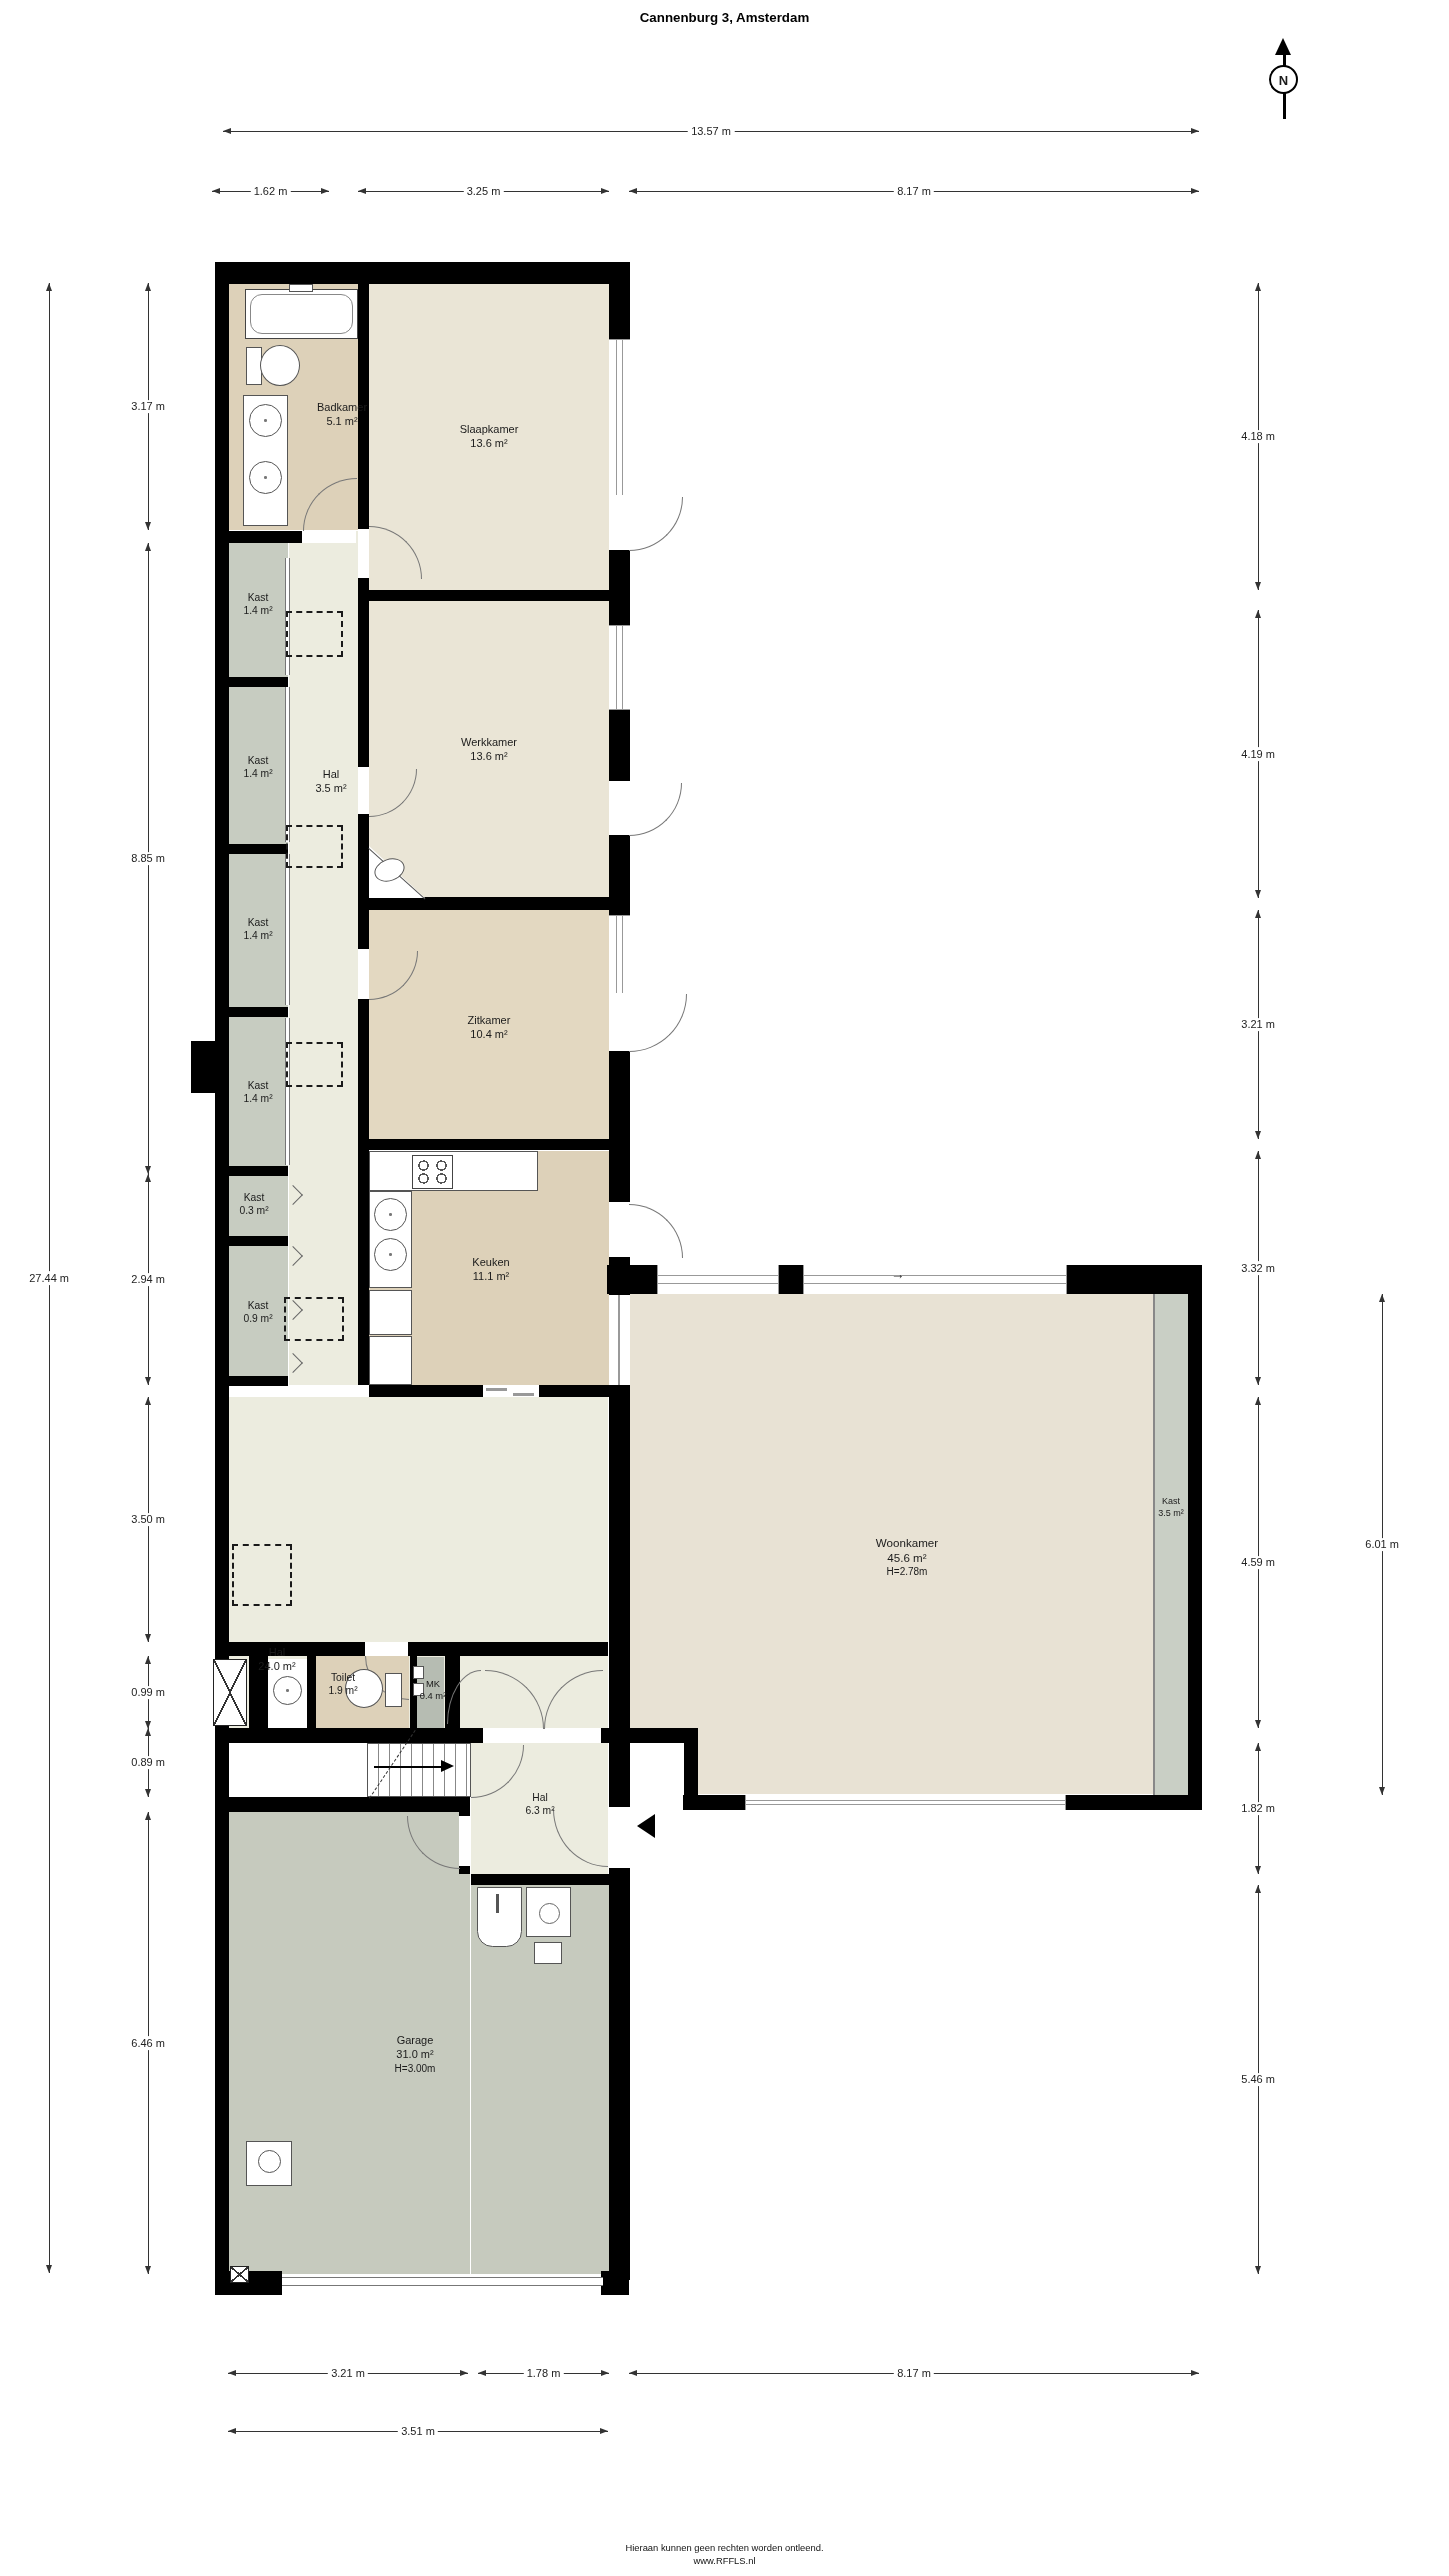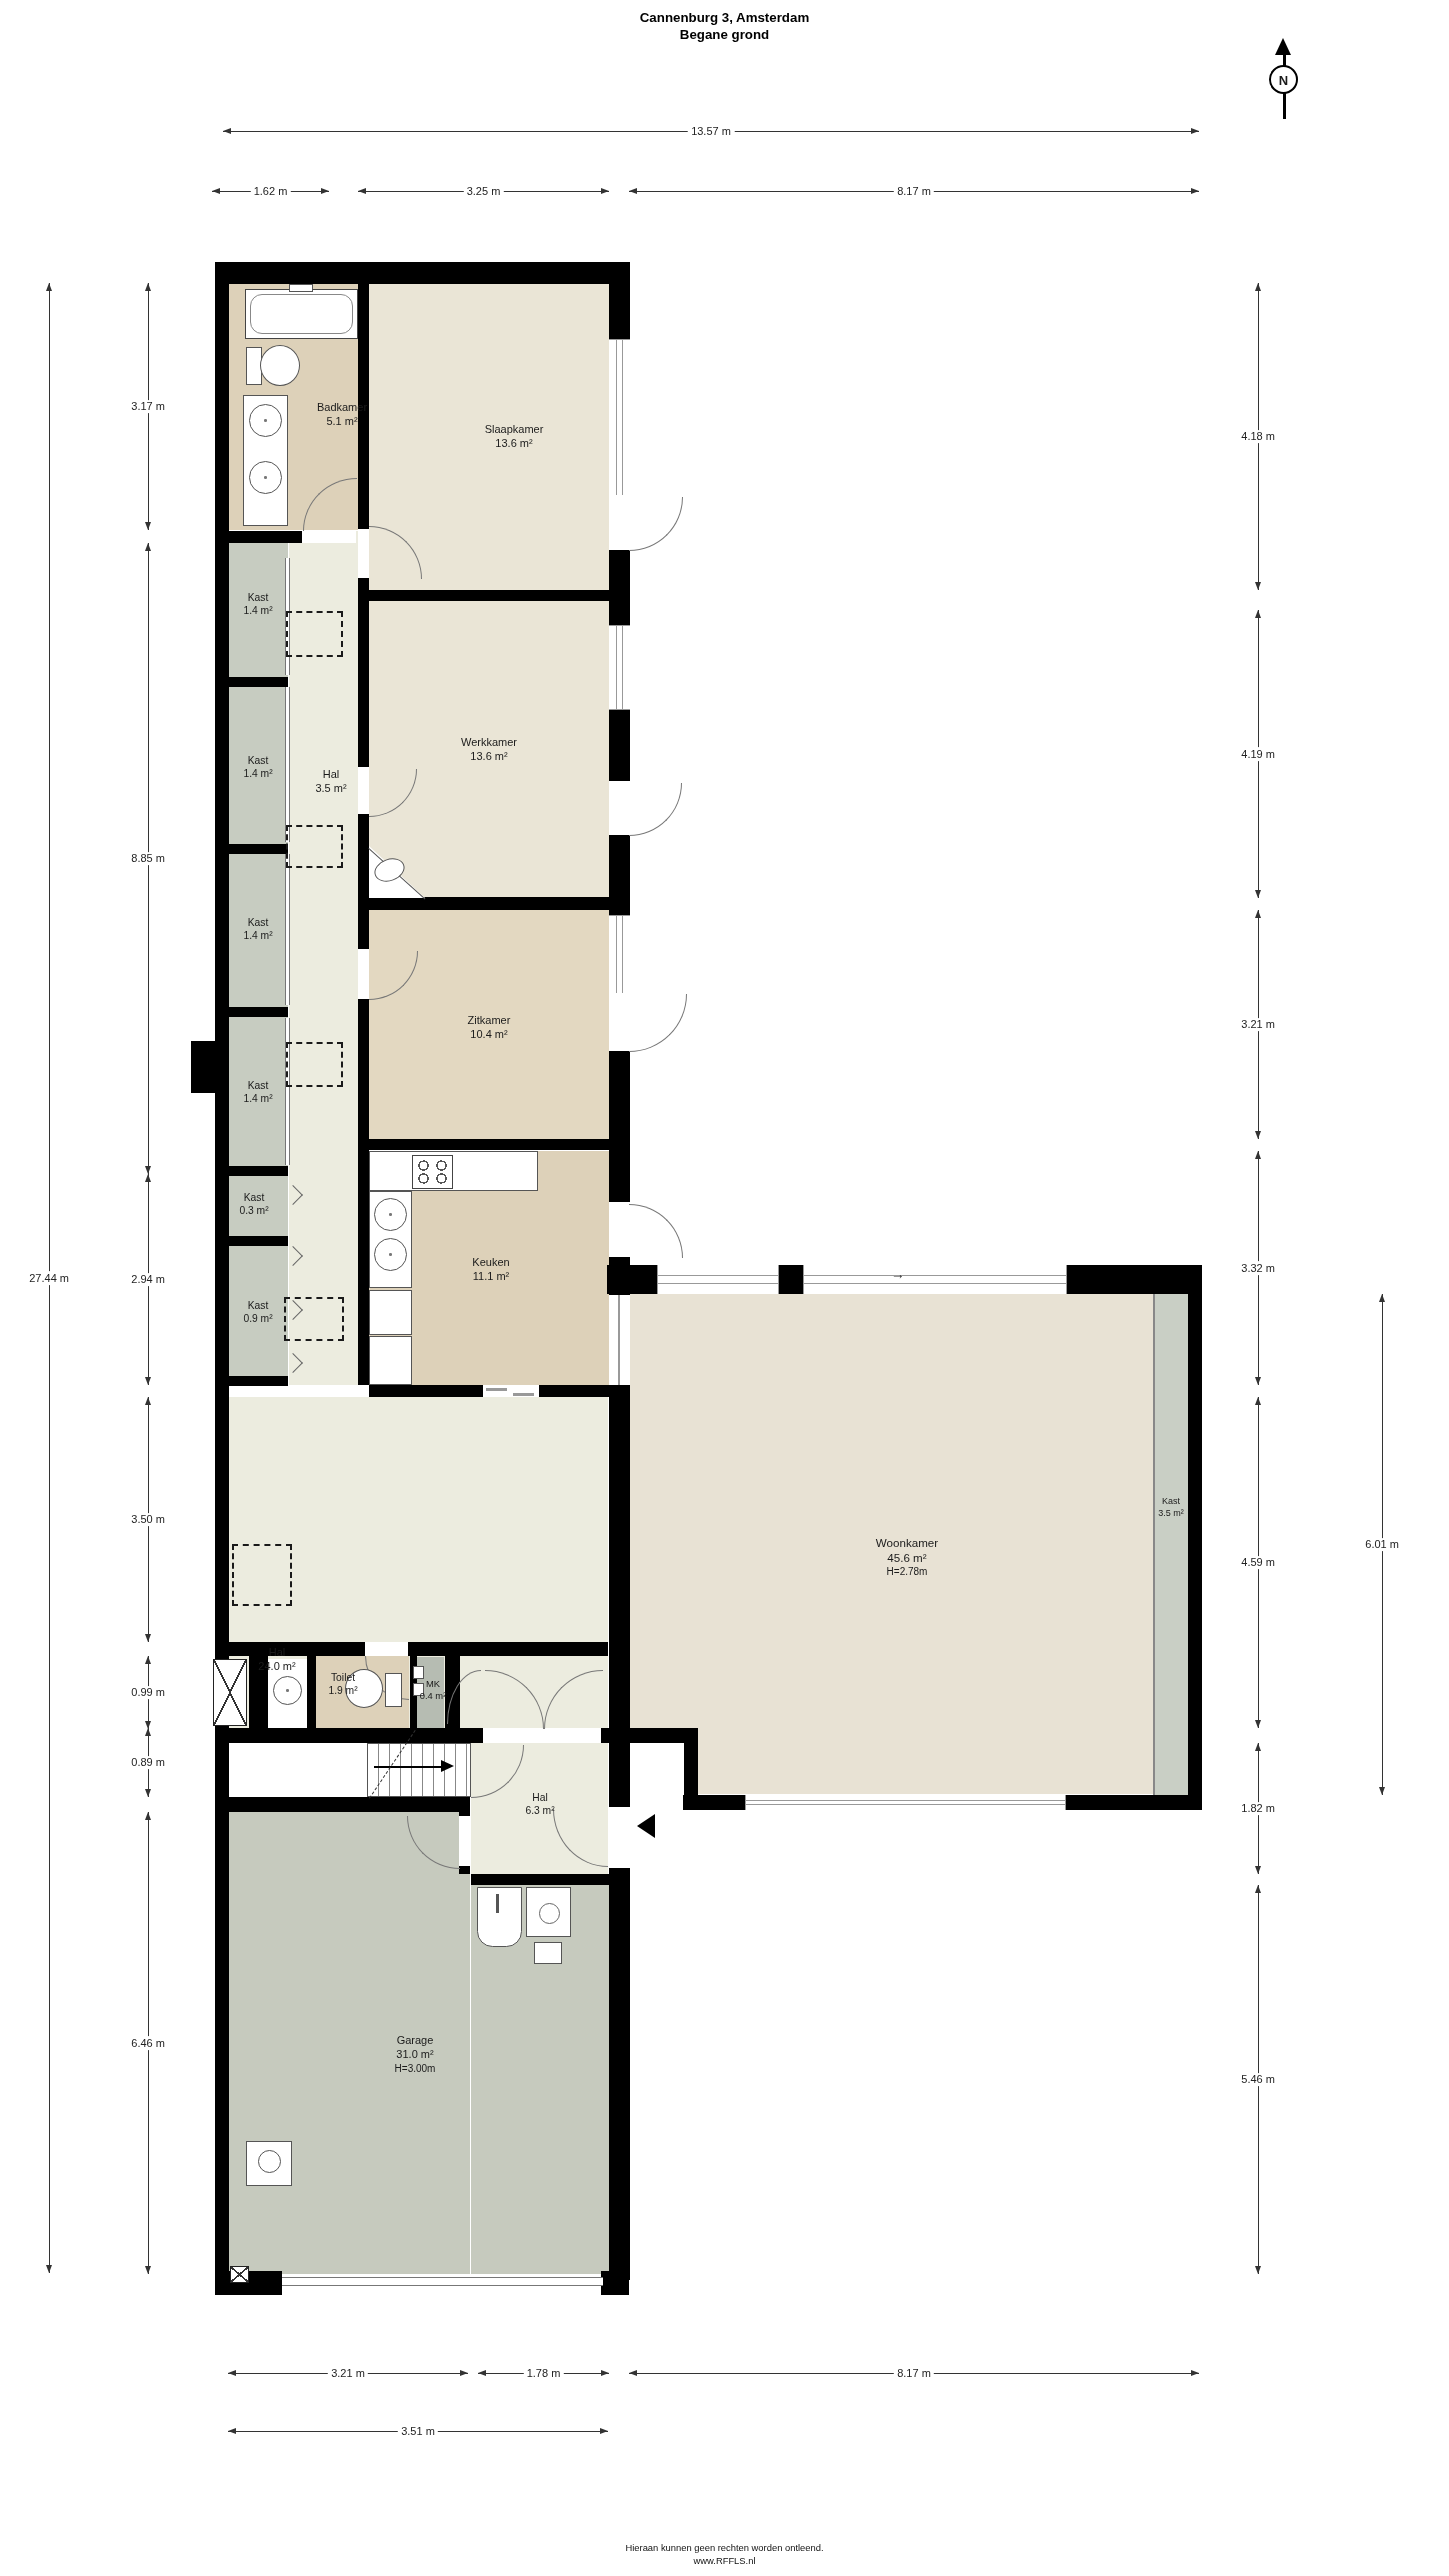--- a/index.html
+++ b/index.html
@@ -61,21 +61,20 @@
   .tri-up{position:absolute;width:0;height:0;border-left:8.6px solid transparent;border-right:8.6px solid transparent;border-bottom:17px solid #000;}
   .ncirc{position:absolute;width:29px;height:29px;border:2.1px solid #000;border-radius:50%;background:#fff;
          text-align:center;line-height:27.5px;font-weight:bold;font-size:13px;box-sizing:border-box;}
 </style>
 </head>
 <body>
 
 <div id="page">
 
   <div class="title" style="top:10.3px">Cannenburg 3, Amsterdam</div>
-  <div class="title" style="top:27px">Begane grond</div>
 
   <div class="abs" style="left:1283px;top:52px;width:2.6px;height:67px;background:#000"></div>
   <div class="tri-up" style="left:1275px;top:38px"></div>
   <div class="ncirc" style="left:1269px;top:65px">N</div>
 
   <div class="floor" style="left:228px;top:283px;width:130px;height:247px;background:#ddd1b9"></div>
   <div class="floor" style="left:369px;top:283px;width:240px;height:307px;background:#eae5d6"></div>
   <div class="floor" style="left:289px;top:531px;width:70px;height:643px;background:#ececdf"></div>
   <div class="floor" style="left:228px;top:543px;width:60px;height:842px;background:#c7ccc1"></div>
   <div class="floor" style="left:289px;top:1174px;width:70px;height:211px;background:#ececdf"></div>
@@ -234,21 +233,21 @@
   <div class="dashsq" style="left:284px;top:1297px;width:60px;height:44px"></div>
   <div class="dashsq" style="left:232px;top:1544px;width:60px;height:62px"></div>
 
   <div class="tri-left" style="left:637px;top:1814px"></div>
   <div class="abs" style="left:891px;top:1267px;font-size:13.7px;color:#333">→</div>
 
   <div class="rlbl" style="left:342px;top:400px">
     <span>Badkamer</span>
     <span>5.1 m²</span>
   </div>
-  <div class="rlbl" style="left:514px;top:422px">
+  <div class="rlbl" style="left:489px;top:422px">
     <span>Slaapkamer</span>
     <span>13.6 m²</span>
   </div>
   <div class="rlbl f12" style="left:258px;top:591px">
     <span>Kast</span>
     <span>1.4 m²</span>
   </div>
   <div class="rlbl f12" style="left:258px;top:754px">
     <span>Kast</span>
     <span>1.4 m²</span>

